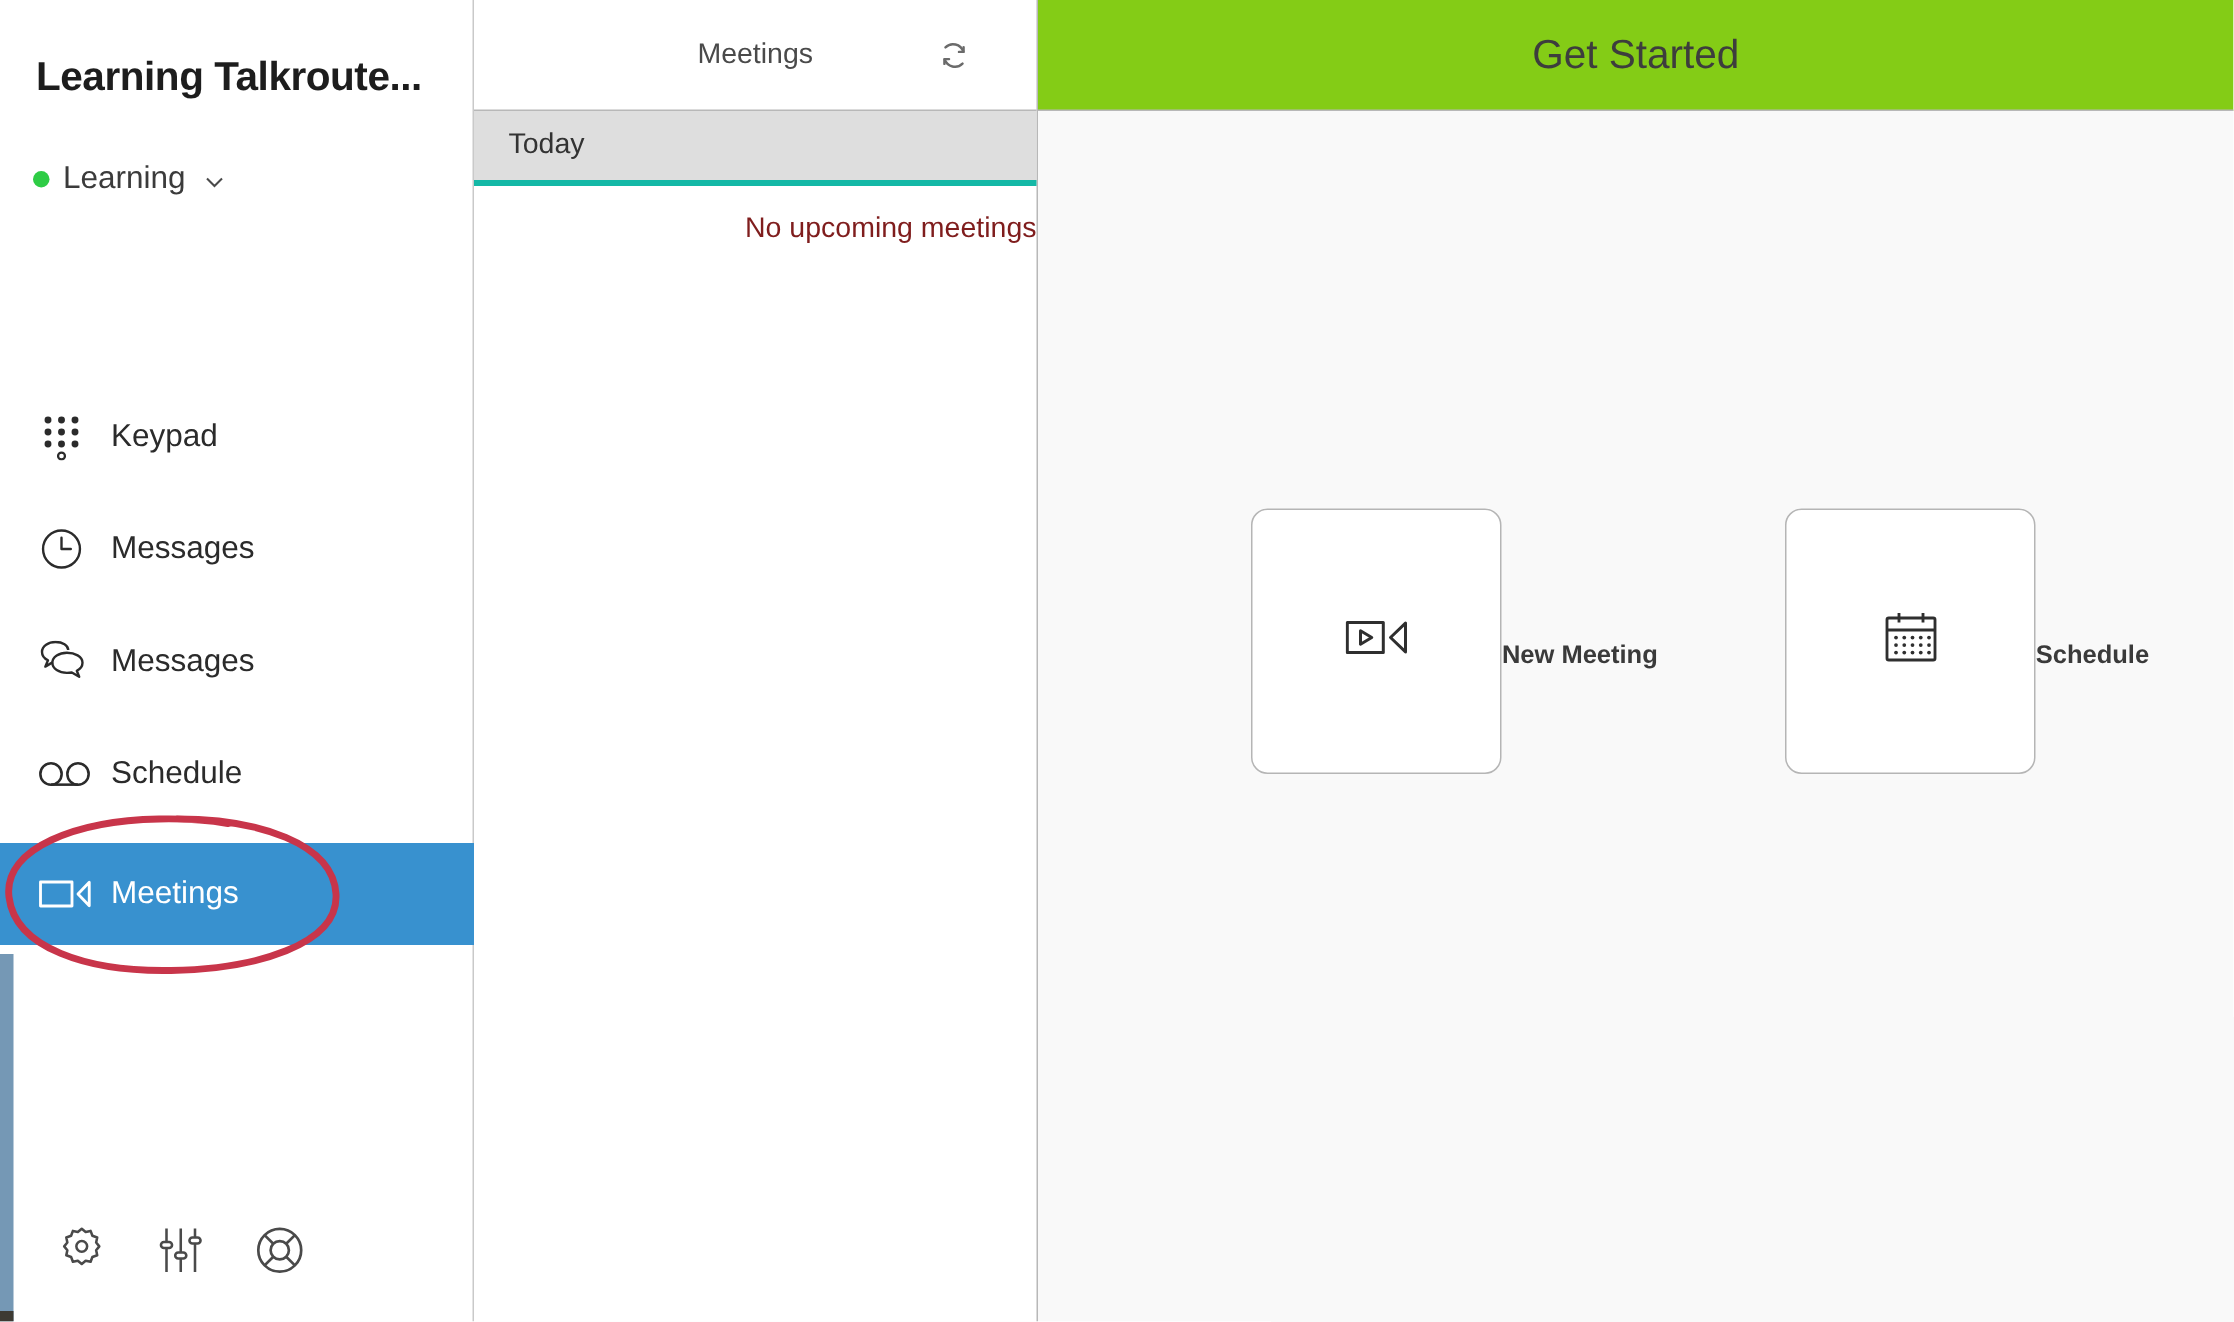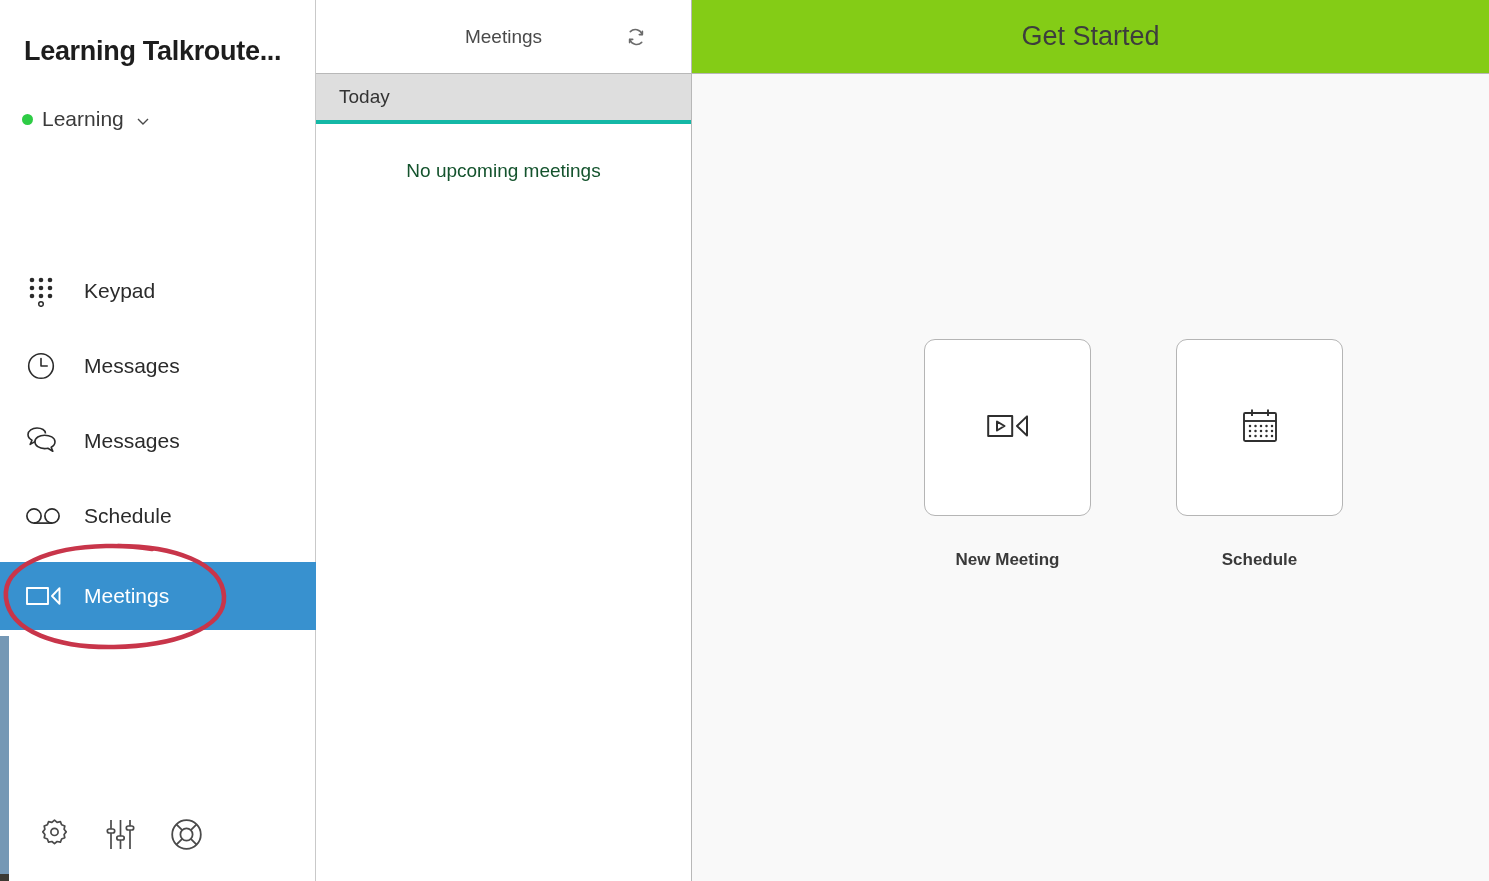--- a/index.html
+++ b/index.html
@@ -102,21 +102,21 @@
     display: flex;
     align-items: center;
     justify-content: flex-start;
     color: #2b2b2b;
     flex: 0 0 42px;
   }
   .nav-item .nav-label {
     font-size: 21px;
     color: #2b2b2b;
     font-weight: 400;
-    margin-left: 16px;
+    margin-left: 6px;
     white-space: nowrap;
   }
   .nav-item.active {
     background: #3891cf;
   }
   .nav-item.active .nav-ico { color: #ffffff; }
   .nav-item.active .nav-label { color: #ffffff; }
 
   
   .nav-item + .nav-item { margin-top: 18px; }
@@ -170,24 +170,24 @@
     border-bottom: 4px solid #14b8a6;
     display: flex;
     align-items: center;
     padding-left: 23px;
   }
   .today-label {
     font-size: 19px;
     color: #333333;
   }
   .empty-msg {
-    margin-top: 36px;
-    text-align: center;
+    margin-top: 18px;
+    text-align: right;
     font-size: 19px;
-    color: #14532d;
+    color: #7f1d1d;
   }
 
   
   .right {
     position: relative;
     flex: 1 1 auto;
     height: 881px;
     background: #f9f9f9;
   }
   .right-header {
@@ -207,23 +207,22 @@
     position: absolute;
     left: 0; top: 339px;
     width: 100%;
     display: flex;
     justify-content: center;
     gap: 85px;
     padding-left: 86px;
   }
   .card-wrap {
     display: flex;
-    flex-direction: column;
-    align-items: center;
-    gap: 16px;
+    flex-direction: row;
+    align-items: center;
   }
   .card {
     width: 167px; height: 177px;
     background: #ffffff;
     border: 1px solid #b5b5b5;
     border-radius: 11px;
     display: flex;
     align-items: center;
     justify-content: center;
     color: #333333;

